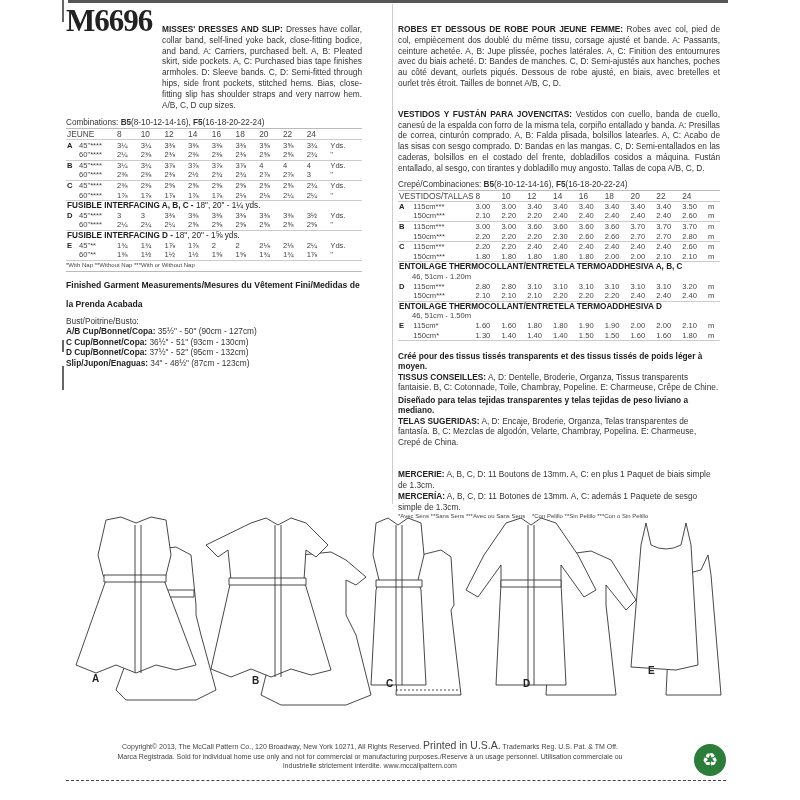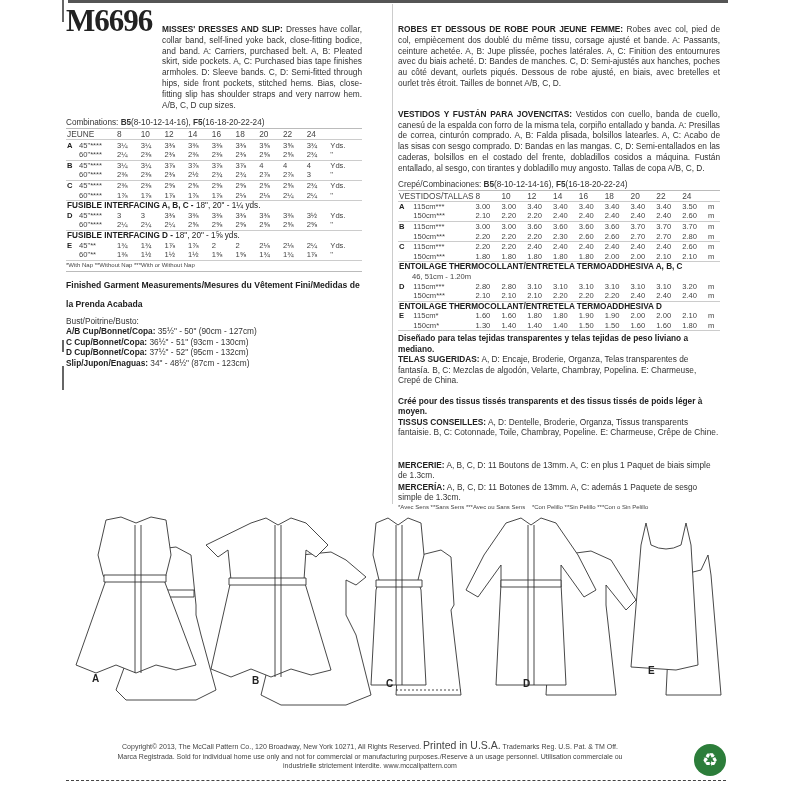--- a/index.html
+++ b/index.html
@@ -381,20 +381,23 @@
           <td>2.40</td>
           <td>2.40</td>
           <td>2.40</td>
           <td>m</td>
         </tr>
       </tbody>
     <tbody>
         <tr>
           <td colspan="12" class="fuse">ENTOILAGE THERMOCOLLANT/ENTRETELA TERMOADDHESIVA D</td>
         </tr>
+    <tr>
+          <td colspan="12" style="padding-left:14px">46, 51cm - 1.50m</td>
+        </tr>
     </tbody>
       <tbody id="met-body-3">
         <tr>
           <td class="lbl">E</td>
           <td class="w">115cm*</td>
           <td>1.60</td>
           <td>1.60</td>
           <td>1.80</td>
           <td>1.80</td>
           <td>1.90</td>
@@ -414,22 +417,22 @@
           <td>1.50</td>
           <td>1.50</td>
           <td>1.60</td>
           <td>1.60</td>
           <td>1.80</td>
           <td>m</td>
         </tr>
       </tbody>
   </table>
 
+  <div class="para" style="margin-top:10px"><b>Créé pour des tissus tissés transparents et des tissus tissés de poids léger à moyen.</b><br><b>TISSUS CONSEILLES:</b><span> A, D: Dentelle, Broderie, Organza, Tissus transparents fantaisie. B, C: Cotonnade, Toile, Chambray, Popeline. E: Charmeuse, Crêpe de Chine.</span></div>
   <div class="para" style="margin-top:2px"><b>Diseñado para telas tejidas transparentes y telas tejidas de peso liviano a mediano.</b><br><b>TELAS SUGERIDAS:</b><span> A, D: Encaje, Broderie, Organza, Telas transparentes de fantasía. B, C: Mezclas de algodón, Velarte, Chambray, Popelina. E: Charmeuse, Crepé de China.</span></div>
-  <div class="para" style="margin-top:10px"><b>Créé pour des tissus tissés transparents et des tissus tissés de poids léger à moyen.</b><br><b>TISSUS CONSEILLES:</b><span> A, D: Dentelle, Broderie, Organza, Tissus transparents fantaisie. B, C: Cotonnade, Toile, Chambray, Popeline. E: Charmeuse, Crêpe de Chine.</span></div>
   <div class="para" style="margin-top:22px"><b>MERCERIE:</b><span> A, B, C, D: 11 Boutons de 13mm. A, C: en plus 1 Paquet de biais simple de 1.3cm.</span></div>
   <div class="para" style="margin-top:1px"><b>MERCERÍA:</b><span> A, B, C, D: 11 Botones de 13mm. A, C: además 1 Paquete de sesgo simple de 1.3cm.</span></div>
   <div class="small"><span>*Avec Sens **Sans Sens ***Avec ou Sans Sens</span>&nbsp;&nbsp;&nbsp;&nbsp;<span>*Con Pelillo **Sin Pelillo ***Con o Sin Pelillo</span></div>
 </div>
 
 <div class="illus">
   <svg viewBox="0 0 680 210" fill="#fff" stroke="#333" stroke-width="0.9">
 
     <g>
       <path d="M85 35 L110 32 L125 40 L130 90 L130 100 L135 120 L150 175 L130 185 L60 185 L50 175 L70 120 L80 100 Z"></path>

